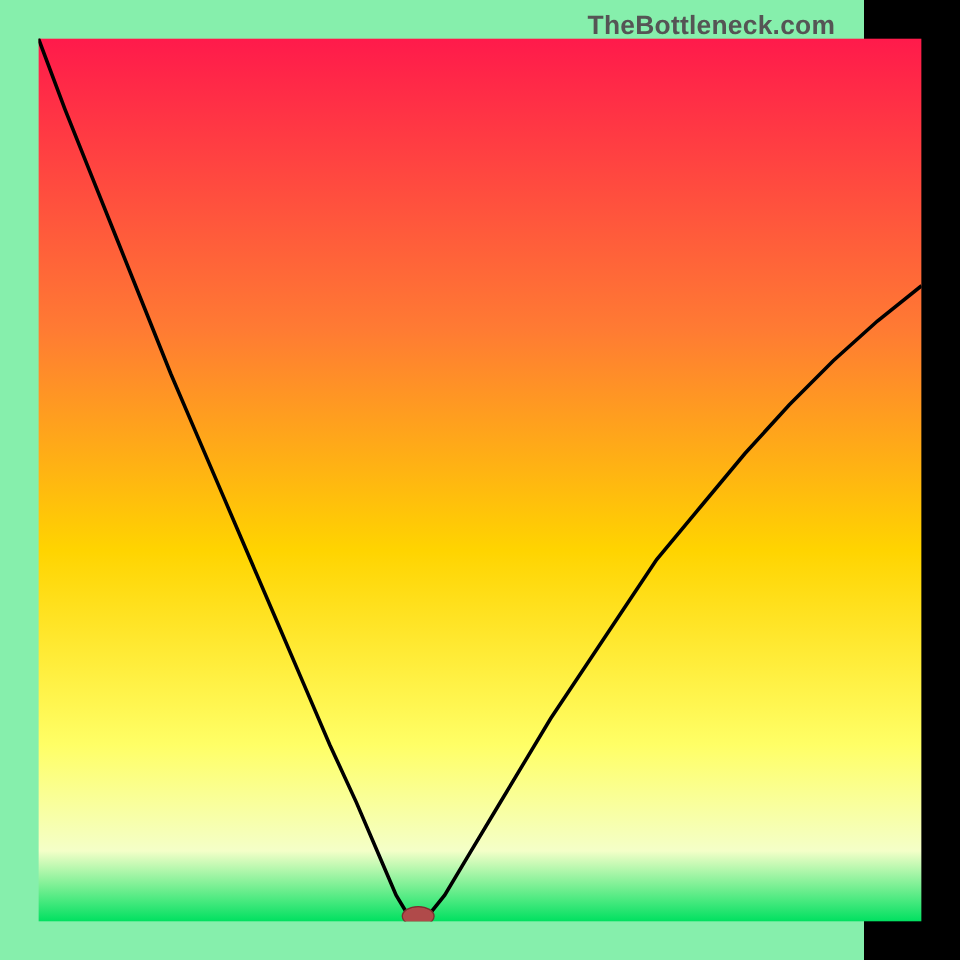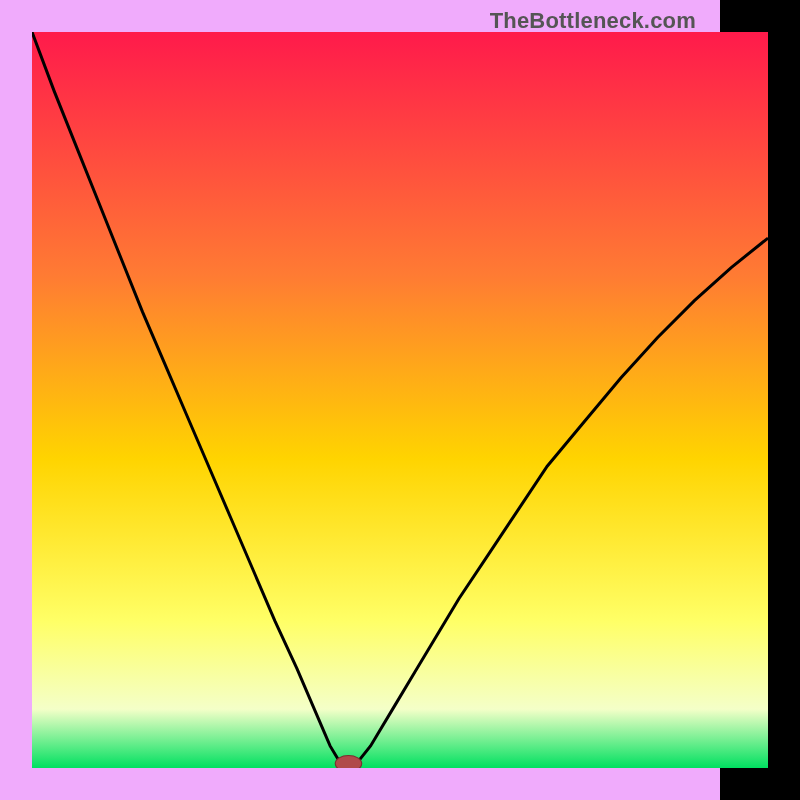--- a/index.html
+++ b/index.html
@@ -9,21 +9,21 @@
     height: 800px;
     background: #000;
     overflow: hidden;
   }
   .frame {
     position: absolute;
     left: 0;
     top: 0;
     width: 720px;
     height: 800px;
-    background: #f0abfc;
+    background: #86efac;
   }
   .watermark {
     position: absolute;
     top: 8px;
     right: 24px;
     font-family: Arial, Helvetica, sans-serif;
     font-size: 22px;
     font-weight: 600;
     color: #555;
     letter-spacing: 0.2px;

